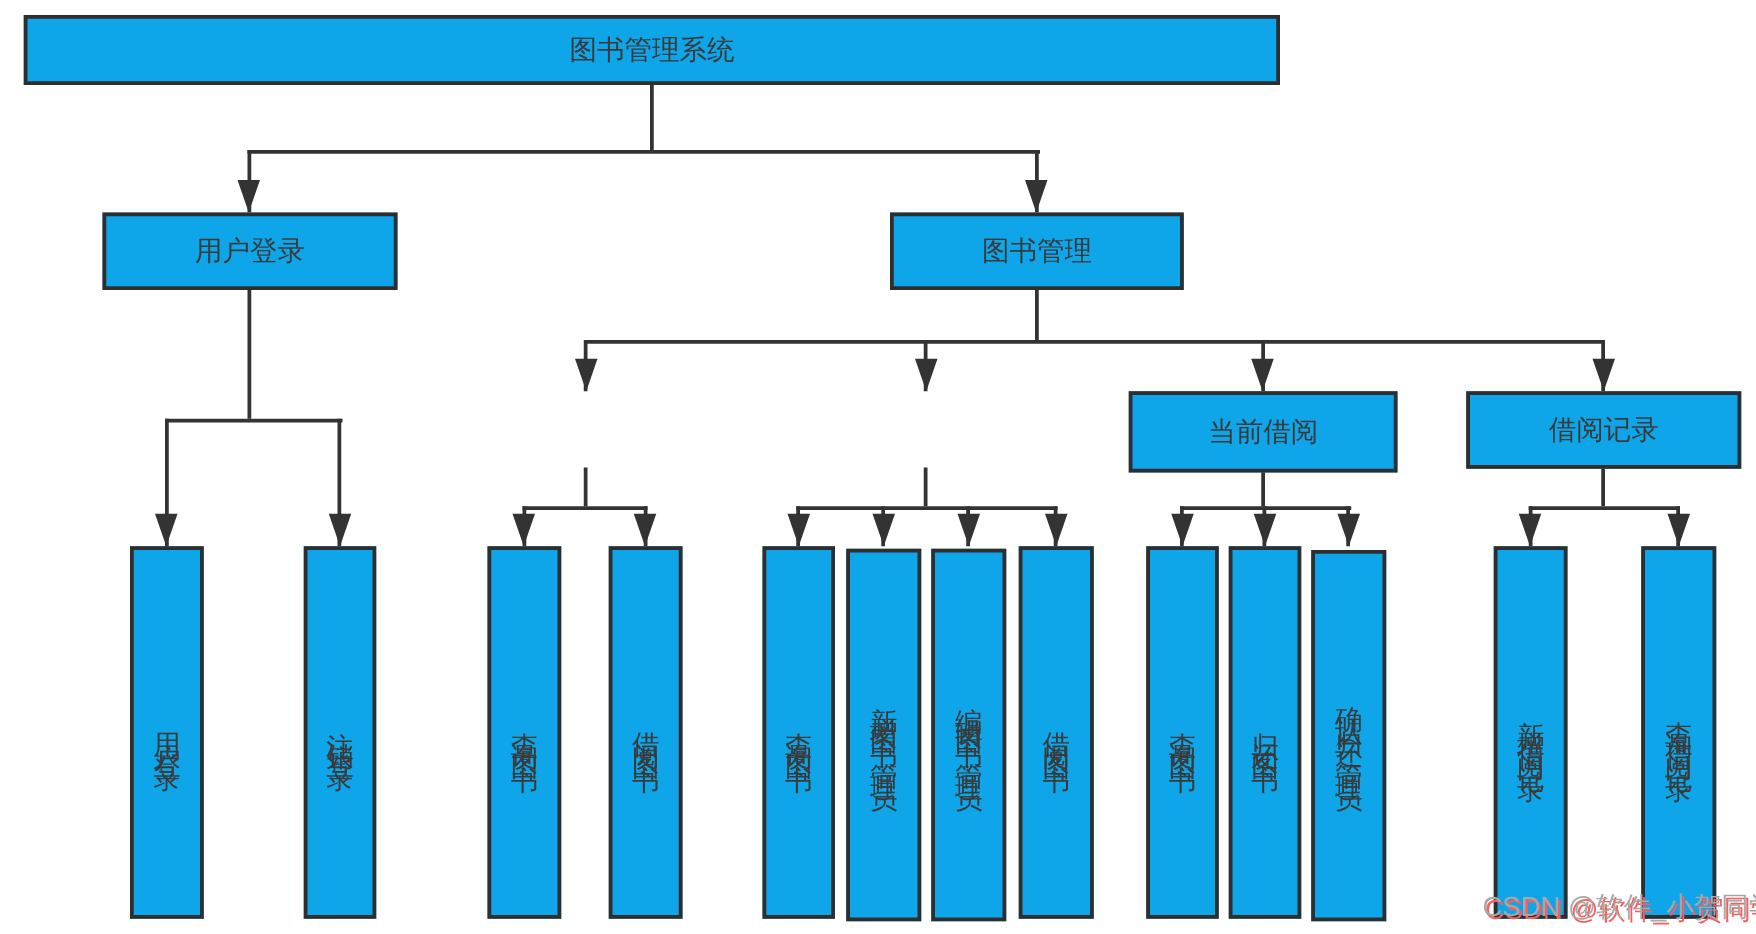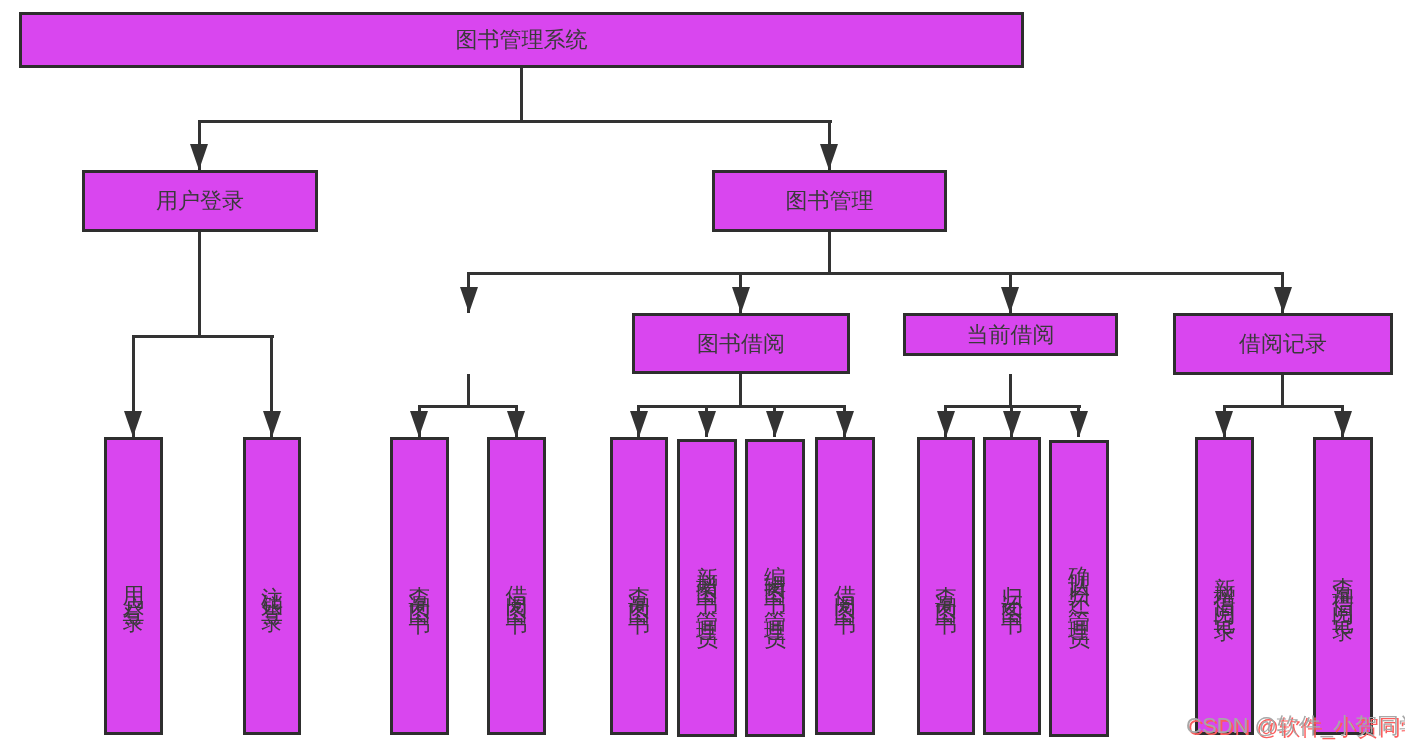--- a/index.html
+++ b/index.html
@@ -18,21 +18,21 @@
   .canvas {
     position: relative;
     width: 1405px;
     height: 747px;
     background: var(--background);
     overflow: hidden;
   }
   .box {
     position: absolute;
     box-sizing: border-box;
-    background: #d946ef;
+    background: #0ea5e9;
     border: 3px solid var(--border);
     display: flex;
     align-items: center;
     justify-content: center;
     color: var(--text);
     font-size: 22px;
     line-height: 1;
     z-index: 2;
   }
   .box .vtext {
@@ -102,24 +102,21 @@
   <div class="hline" style="left:468px;  top:272px; width:816px;"></div>
   <div class="vline" style="left:467px;  top:272px; height:41px;"></div>
   <div class="arrow" style="left:460px;  top:287px;"></div>
   <div class="vline" style="left:739px;  top:272px; height:41px;"></div>
   <div class="arrow" style="left:732px;  top:287px;"></div>
   <div class="vline" style="left:1009px; top:272px; height:41px;"></div>
   <div class="arrow" style="left:1001px; top:287px;"></div>
   <div class="vline" style="left:1281px; top:272px; height:41px;"></div>
   <div class="arrow" style="left:1274px; top:287px;"></div>
 
-  <div class="box" style="left:632px; top:313px; width:218px; height:61px;">
-    <span>图书借阅</span>
-  </div>
-  <div class="box" style="left:903px; top:313px; width:215px; height:43px;align-items:center;">
+  <div class="box" style="left:903px; top:313px; width:215px; height:65px;align-items:center;">
     <span>当前借阅</span>
   </div>
   <div class="box" style="left:1173px; top:313px; width:220px; height:62px;">
     <span>借阅记录</span>
   </div>
 
   <div class="vline" style="left:467px; top:374px; height:31px;"></div>
   <div class="hline" style="left:418px; top:405px; width:100px;"></div>
   <div class="vline" style="left:418px; top:405px; height:32px;"></div>
   <div class="arrow" style="left:410px; top:411px;"></div>

